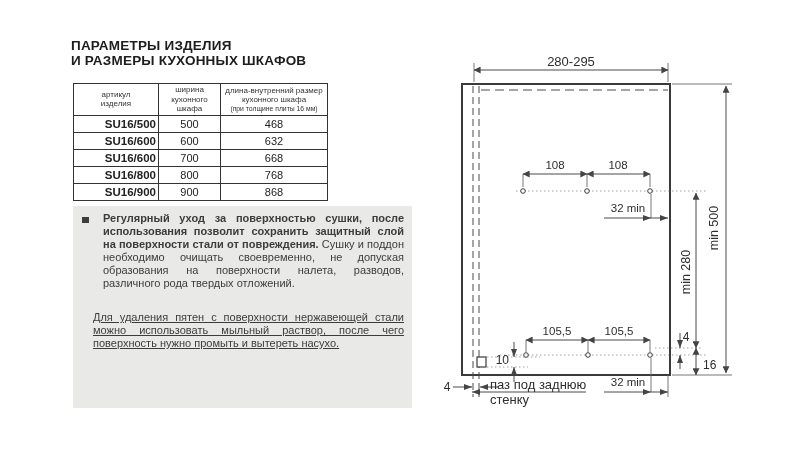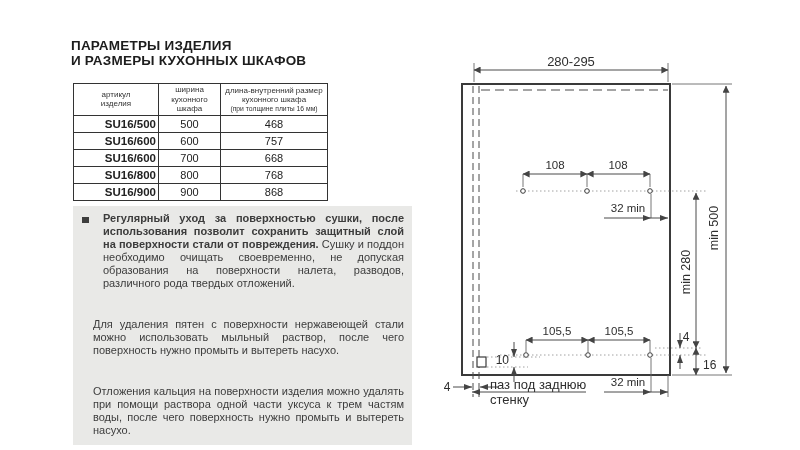--- a/index.html
+++ b/index.html
@@ -39,21 +39,21 @@
   
   .care-box {
     position:absolute; left:73px; top:206px; width:339px; min-height:202px;
     background:#e9e9e7; padding:6px 8px 8px 20px;
     font-size:11px; line-height:13px; color:#3c3c3c; text-align:justify;
   }
   .care-p1 { position:relative; margin-left:10px; }
   .excl-icon { position:absolute; left:-21px; top:2px; width:8px; }
   .excl-bar { width:7px; height:22px; background:#3d3d3d; }
   .excl-dot { width:7px; height:6px; background:#3d3d3d; margin-top:3px; }
-  .care-box p + p { margin-top:28px; }
+  .care-box p + p { margin-top:21px;text-decoration:underline; }
   .bold { font-weight:bold; }
 
   
   .drawing { position:absolute; left:440px; top:0; width:360px; height:394px; }
   svg text { fill:#2e2e2e; font-family:"Liberation Sans", sans-serif; }
   .dim-t { font-size:11.5px; }
   .dim-big { font-size:13px; }
   .dim-rot { font-size:12.5px; }
   .dim-sm { font-size:12px; }
   .lbl { font-size:13px; }
@@ -84,21 +84,21 @@
     </thead>
     <tbody>
       <tr>
         <td class="article">SU16/500</td>
         <td>500</td>
         <td>468</td>
       </tr>
       <tr>
         <td class="article">SU16/600</td>
         <td>600</td>
-        <td>757</td>
+        <td>632</td>
       </tr>
       <tr>
         <td class="article">SU16/600</td>
         <td>700</td>
         <td>668</td>
       </tr>
       <tr>
         <td class="article">SU16/800</td>
         <td>800</td>
         <td>768</td>
@@ -110,21 +110,20 @@
       </tr>
     </tbody>
   </table>
 
   <div class="care-box">
     <p class="care-p1">
       <span class="excl-icon"><span class="excl-bar"></span><span class="excl-dot" style="display:block"></span></span>
       <span class="bold">Регулярный уход за поверхностью сушки, после использования позволит сохранить защитный слой на поверхности стали от повреждения.</span><span> Сушку и поддон необходимо очищать своевременно, не допуская образования на поверхности налета, разводов, различного рода твердых отложений.</span>
     </p>
     <p>Для удаления пятен с поверхности нержавеющей стали можно использовать мыльный раствор, после чего поверхность нужно промыть и вытереть насухо.</p>
-    <p>Отложения кальция на поверхности изделия можно удалять при помощи раствора одной части уксуса к трем частям воды, после чего поверхность нужно промыть и вытереть насухо.</p>
   </div>
 
   <div class="drawing">
     <svg width="360" height="450" viewBox="0 0 360 450">
       <defs>
         <marker id="arr" viewBox="0 0 10 10" refX="9.5" refY="5" markerWidth="9" markerHeight="7" orient="auto-start-reverse">
           <path d="M0,0 L10,5 L0,10 z" fill="#444"></path>
         </marker>
       </defs>
 

